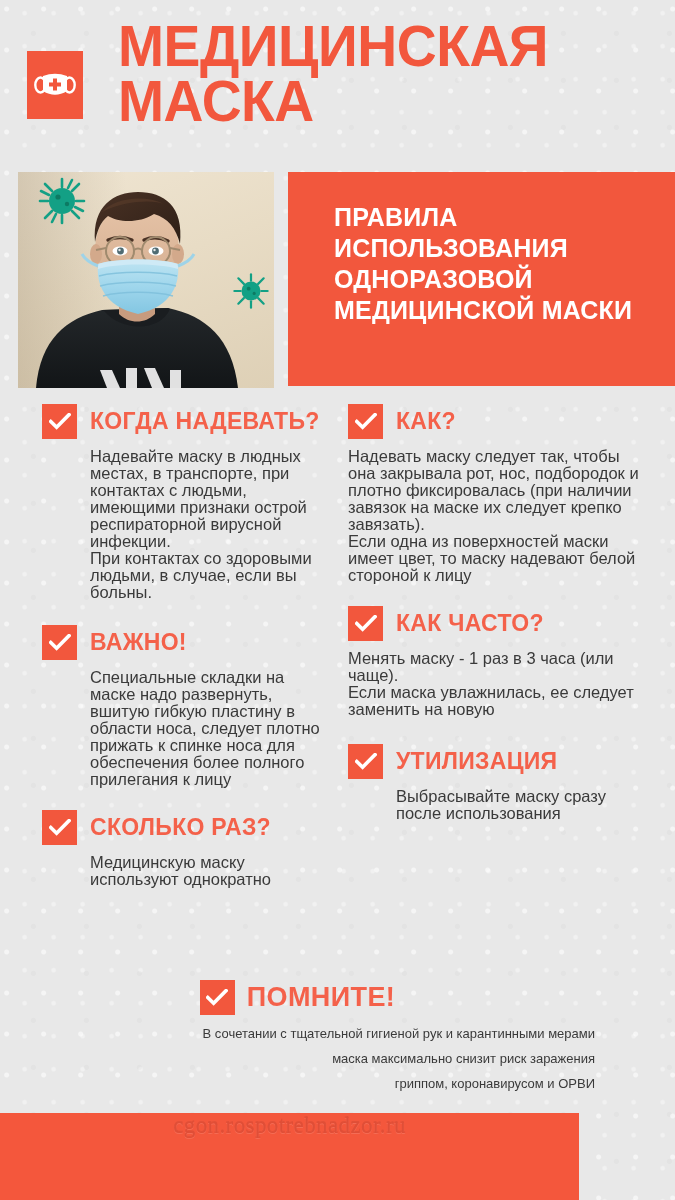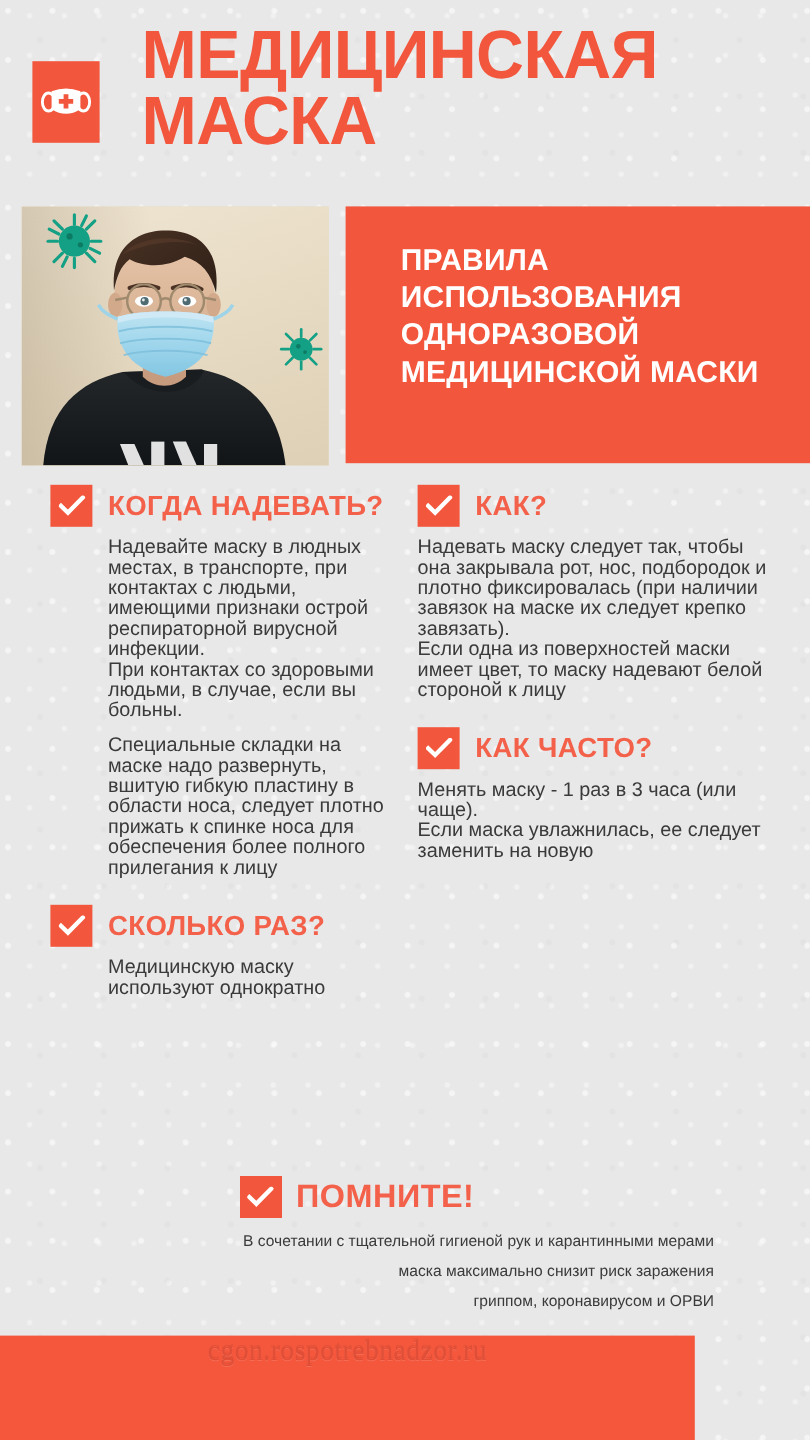--- a/index.html
+++ b/index.html
@@ -147,21 +147,21 @@
   .sec-body {
     color: #3a3a3a;
     font-size: 16.5px;
     line-height: 17px;
     white-space: pre-line;
   }
   .body-indent-1 { padding-left: 48px; }
   .body-indent-2 { padding-left: 48px; }
 
   
-  .s-kogda   { margin-bottom: 12px; }
+  .s-kogda   { margin-bottom: 24px; }
   .s-vazhno  { margin-bottom: 22px; }
   .s-kak     { margin-bottom: 22px; }
   .s-chasto  { margin-bottom: 26px; }
 
   
   .remember {
     position: absolute;
     left: 0;
     top: 980px;
     width: 595px;
@@ -360,20 +360,28 @@
             <path d="M1.8 8.6 L7.6 14.2 L20 1.6" stroke="#ffffff" stroke-width="3.6" fill="none" stroke-linecap="square"></path>
           </svg>
         </span>
         <span class="sec-title">КОГДА НАДЕВАТЬ?</span>
       </div>
       <div class="sec-body body-indent-1">Надевайте маску в людных местах, в транспорте, при контактах с людьми, имеющими признаки острой респираторной вирусной инфекции.
 При контактах со здоровыми людьми, в случае, если вы больны.</div>
     </div>
 
     <div class="section s-vazhno">
+      <div class="sec-head">
+        <span class="check-badge">
+          <svg width="22" height="17" viewBox="0 0 22 17" aria-hidden="true">
+            <path d="M1.8 8.6 L7.6 14.2 L20 1.6" stroke="#ffffff" stroke-width="3.6" fill="none" stroke-linecap="square"></path>
+          </svg>
+        </span>
+        <span class="sec-title">ВАЖНО!</span>
+      </div>
       <div class="sec-body body-indent-1">Специальные складки на маске  надо развернуть, вшитую гибкую пластину в области носа, следует плотно прижать к спинке носа для обеспечения более полного прилегания к лицу</div>
     </div>
 
     <div class="section">
       <div class="sec-head">
         <span class="check-badge">
           <svg width="22" height="17" viewBox="0 0 22 17" aria-hidden="true">
             <path d="M1.8 8.6 L7.6 14.2 L20 1.6" stroke="#ffffff" stroke-width="3.6" fill="none" stroke-linecap="square"></path>
           </svg>
         </span>
@@ -405,20 +413,31 @@
           <svg width="22" height="17" viewBox="0 0 22 17" aria-hidden="true">
             <path d="M1.8 8.6 L7.6 14.2 L20 1.6" stroke="#ffffff" stroke-width="3.6" fill="none" stroke-linecap="square"></path>
           </svg>
         </span>
         <span class="sec-title">КАК ЧАСТО?</span>
       </div>
       <div class="sec-body">Менять маску - 1 раз в 3 часа (или чаще).
 Если маска увлажнилась, ее следует заменить на новую</div>
     </div>
 
+    <div class="section">
+      <div class="sec-head">
+        <span class="check-badge">
+          <svg width="22" height="17" viewBox="0 0 22 17" aria-hidden="true">
+            <path d="M1.8 8.6 L7.6 14.2 L20 1.6" stroke="#ffffff" stroke-width="3.6" fill="none" stroke-linecap="square"></path>
+          </svg>
+        </span>
+        <span class="sec-title">УТИЛИЗАЦИЯ</span>
+      </div>
+      <div class="sec-body body-indent-2">Выбрасывайте маску сразу после использования</div>
+    </div>
 
   </div>
 
   <div class="remember">
     <div class="remember-head">
       <span class="check-badge">
         <svg width="22" height="17" viewBox="0 0 22 17" aria-hidden="true">
           <path d="M1.8 8.6 L7.6 14.2 L20 1.6" stroke="#ffffff" stroke-width="3.6" fill="none" stroke-linecap="square"></path>
         </svg>
       </span>

